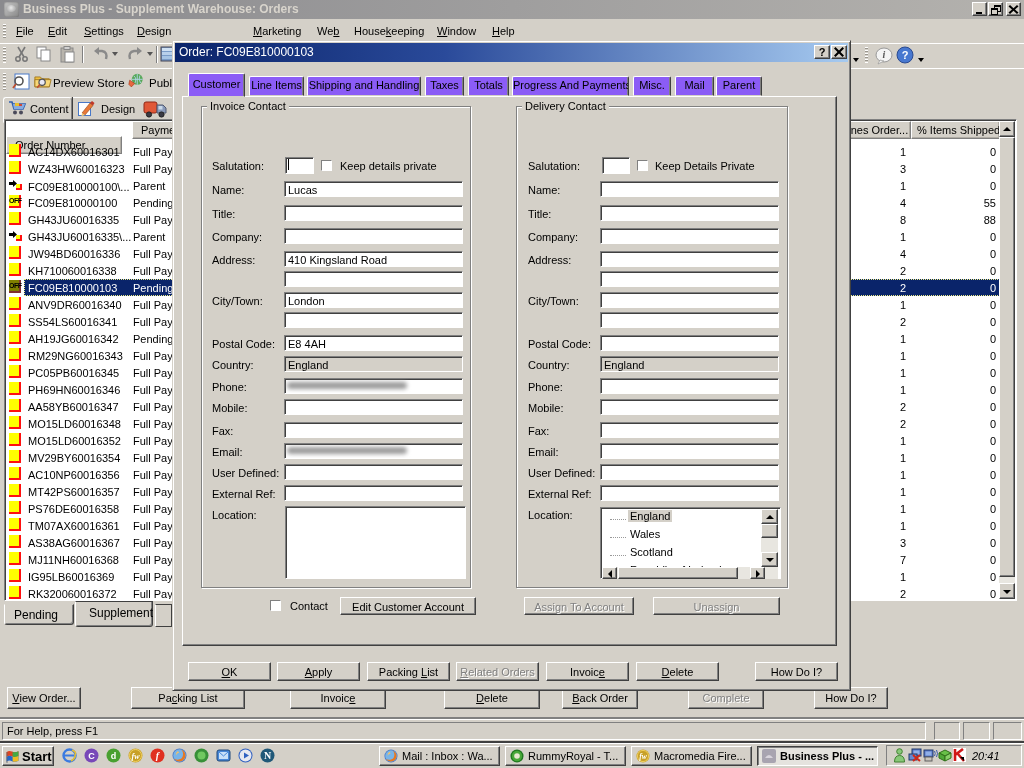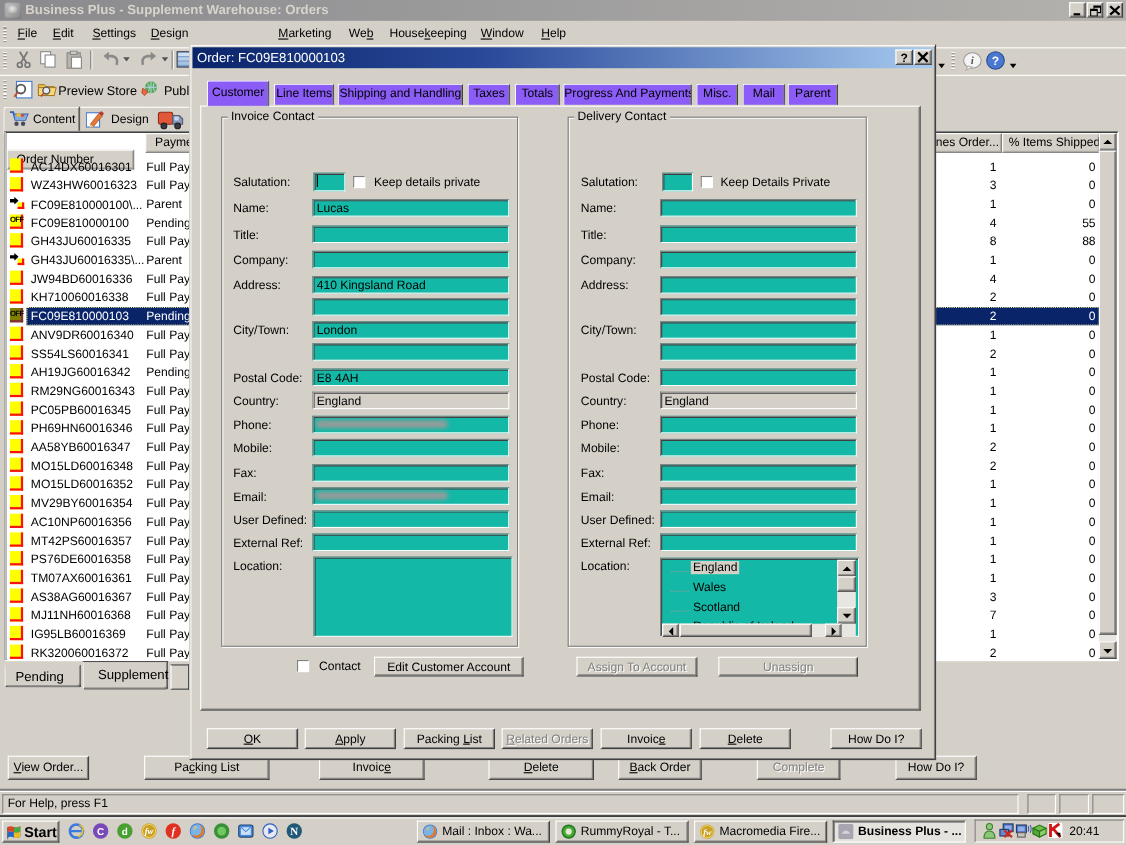--- a/index.html
+++ b/index.html
@@ -3,21 +3,21 @@
 *{margin:0;padding:0;box-sizing:border-box;}
 html,body{width:1024px;height:768px;overflow:hidden;}
 body{font-family:"Liberation Sans",sans-serif;font-size:11px;background:#d4d0c8;position:relative;color:#000;}
 .ab{position:absolute;}
 .raised{border:1px solid;border-color:#ffffff #404040 #404040 #ffffff;box-shadow:inset -1px -1px 0 #808080;background:#d4d0c8;}
 .sunken{border:1px solid;border-color:#808080 #ffffff #ffffff #808080;box-shadow:inset 1px 1px 0 #404040;background:#fff;}
 .sunkenthin{border:1px solid;border-color:#808080 #ffffff #ffffff #808080;}
 .etch{border:1px solid #808080;box-shadow:inset 1px 1px 0 #ffffff, 1px 1px 0 #ffffff;}
 .btn{border:1px solid;border-color:#ffffff #404040 #404040 #ffffff;box-shadow:inset -1px -1px 0 #808080;background:#d4d0c8;text-align:center;font-size:11px;}
 .btn span{display:block;margin-top:3px;}
-.f{background:#14b8a6;border:1px solid;border-color:#808080 #ffffff #ffffff #808080;box-shadow:inset 1px 1px 0 #404040;font-size:11px;padding:2px 0 0 3px;overflow:hidden;white-space:nowrap;}
+.f{background:#ffffff;border:1px solid;border-color:#808080 #ffffff #ffffff #808080;box-shadow:inset 1px 1px 0 #404040;font-size:11px;padding:2px 0 0 3px;overflow:hidden;white-space:nowrap;}
 .lbl{font-size:11px;white-space:nowrap;}
 u{text-decoration:underline;}
 .tab{border:1px solid;border-color:#ffffff #404040 #d4d0c8 #ffffff;box-shadow:inset -1px 0 0 #808080;border-radius:2px 2px 0 0;background:#8b5cf6;text-align:center;font-size:11px;white-space:nowrap;overflow:hidden;}
 .cell{border:1px solid;border-color:#ffffff #808080 #808080 #ffffff;box-shadow:inset -1px -1px 0 #b0aca4;background:#d4d0c8;overflow:hidden;white-space:nowrap;font-size:12px;}
 .tri-up{width:0;height:0;border-left:4px solid transparent;border-right:4px solid transparent;border-bottom:4px solid #000;}
 .tri-dn{width:0;height:0;border-left:4px solid transparent;border-right:4px solid transparent;border-top:4px solid #000;}
 .tri-l{width:0;height:0;border-top:4px solid transparent;border-bottom:4px solid transparent;border-right:4px solid #000;}
 .tri-r{width:0;height:0;border-top:4px solid transparent;border-bottom:4px solid transparent;border-left:4px solid #000;}
 .grip{width:3px;background-image:repeating-linear-gradient(to bottom,#ffffff 0,#ffffff 1px,#9a968e 1px,#9a968e 2px,#d4d0c8 2px,#d4d0c8 3px);}
 .blur1{background:#9a9a9a;filter:blur(2px);border-radius:4px;}
@@ -509,21 +509,21 @@
 <div class="ab" style="left:938px;top:748px;width:15px;height:15px;"><svg width="14" height="14" viewBox="0 0 14 14">
       <path d="M1 5 L7 2 L13 5 L7 8 Z" fill="#68c048" stroke="#307018"></path>
       <path d="M1 5 L1 10 L7 13 L7 8 Z" fill="#50a838" stroke="#307018"></path>
       <path d="M13 5 L13 10 L7 13 L7 8 Z" fill="#88d068" stroke="#307018"></path>
     </svg></div>
 <div class="ab" style="left:953px;top:748px;width:15px;height:15px;"><svg width="13" height="14" viewBox="0 0 13 14">
       <rect x="0" y="0" width="13" height="14" fill="#fff"></rect>
       <path d="M2 1 L2 13 M2 7 L10 1 M4.5 5.5 L11 13" stroke="#d01818" stroke-width="2.6"></path>
       <path d="M7 9 L11 13 L11 9" fill="#000"></path>
     </svg></div>
-<div class="ab" style="left:972px;top:750px;font-size:11px;">20:41</div>
+<div class="ab" style="left:972px;top:750px;font-size:11px;font-style:italic;">20:41</div>
 <div class="ab" style="left:172px;top:40px;width:679px;height:651px;background:#d4d0c8;border:1px solid;border-color:#d4d0c8 #404040 #404040 #d4d0c8;box-shadow:inset 1px 1px 0 #ffffff, inset -1px -1px 0 #808080;">
 <div class="ab" style="left:2px;top:2px;width:673px;height:19px;background:linear-gradient(to right,#0a246a 0%,#2a4a9a 40%,#a6caf0 100%);"></div>
 <div class="ab" style="left:6px;top:4px;font-weight:normal;font-size:12px;color:#fff;">Order: FC09E810000103</div>
 <div class="ab raised" style="left:641px;top:4px;width:16px;height:14px;">
       <svg width="14" height="12" viewBox="0 0 14 12" style="display:block;margin:0 auto;">
         <text x="7" y="10" font-size="11" font-weight="bold" text-anchor="middle" font-family="Liberation Sans" fill="#000">?</text>
       </svg>
     </div>
 <div class="ab raised" style="left:658px;top:4px;width:16px;height:14px;">
       <svg width="14" height="12" viewBox="0 0 14 12" style="display:block;margin:0 auto;">

